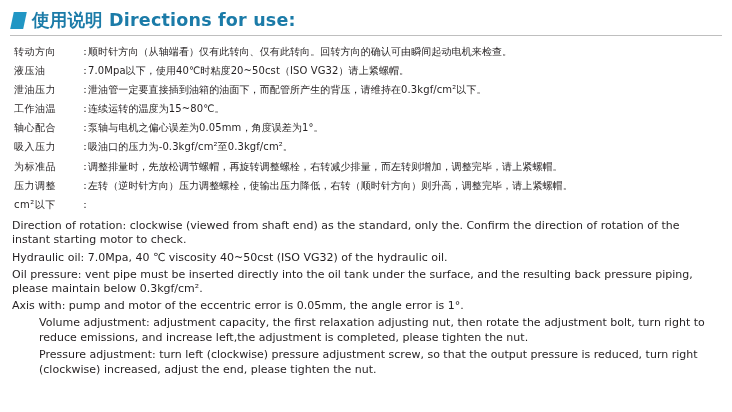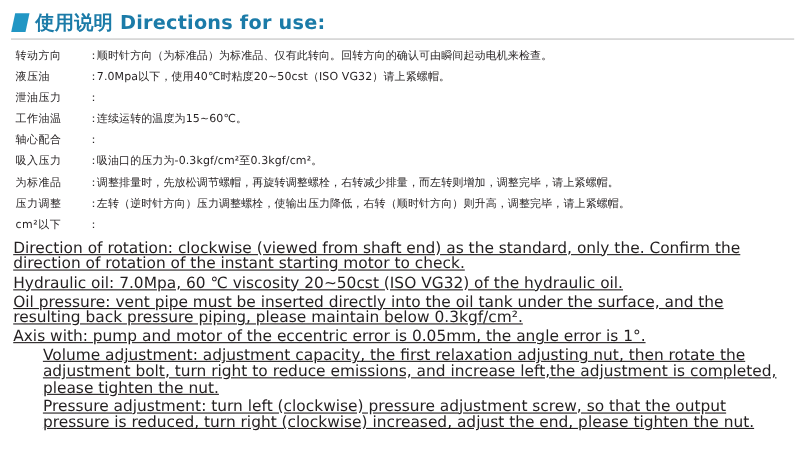--- a/index.html
+++ b/index.html
@@ -76,25 +76,24 @@
   .cn-text {
     flex: 1 1 auto;
     letter-spacing: 0.1px;
   }
 
   
   .en-block {
     padding: 4px 6px 0 2px;
   }
   .en-p {
-    font-size: 14px;
+    font-size: 11px;
     line-height: 14.6px;
     margin: 0 0 2.5px 0;
     color: #231f20;
-    text-decoration: underline;
   }
   .en-p.hang {
     padding-left: 27px;
   }
 </style>
 </head>
 <body>
 
 <div class="page">
 
@@ -102,43 +101,45 @@
     <span class="header-mark"></span>
     <span class="header-title">使用说明 Directions for use:</span>
   </div>
   <div class="header-rule"></div>
 
   <div class="cn-block">
 
     <div class="cn-row">
       <span class="cn-label">转动方向</span>
       <span class="cn-colon">：</span>
-      <span class="cn-text">顺时针方向（为标准品）为标准品、仅有此转向。回转方向的确认可由瞬间起动电机来检查。</span>
+      <span class="cn-text">顺时针方向（从轴端看）仅有此转向、仅有此转向。回转方向的确认可由瞬间起动电机来检查。</span>
     </div>
 
     <div class="cn-row">
       <span class="cn-label">液压油</span>
       <span class="cn-colon">：</span>
       <span class="cn-text">7.0Mpa以下，使用40℃时粘度20~50cst（ISO VG32）请上紧螺帽。</span>
     </div>
 
     <div class="cn-row">
       <span class="cn-label">泄油压力</span>
       <span class="cn-colon">：</span>
+      <span class="cn-text">泄油管一定要直接插到油箱的油面下，而配管所产生的背压，请维持在0.3kgf/cm²以下。</span>
     </div>
 
     <div class="cn-row">
       <span class="cn-label">工作油温</span>
       <span class="cn-colon">：</span>
-      <span class="cn-text">连续运转的温度为15~60℃。</span>
+      <span class="cn-text">连续运转的温度为15~80℃。</span>
     </div>
 
     <div class="cn-row">
       <span class="cn-label">轴心配合</span>
       <span class="cn-colon">：</span>
+      <span class="cn-text">泵轴与电机之偏心误差为0.05mm，角度误差为1°。</span>
     </div>
 
     <div class="cn-row">
       <span class="cn-label">吸入压力</span>
       <span class="cn-colon">：</span>
       <span class="cn-text">吸油口的压力为-0.3kgf/cm²至0.3kgf/cm²。</span>
     </div>
 
     <div class="cn-row">
       <span class="cn-label">为标准品</span>
@@ -154,21 +155,21 @@
 
     <div class="cn-row">
       <span class="cn-label">cm²以下</span>
       <span class="cn-colon">：</span>
     </div>
 
   </div>
 
   <div class="en-block">
     <p class="en-p">Direction of rotation: clockwise (viewed from shaft end) as the standard, only the. Confirm the direction of rotation of  the instant starting motor to check.</p>
-    <p class="en-p">Hydraulic oil: 7.0Mpa, 60 ℃ viscosity 20~50cst (ISO VG32) of the hydraulic oil.</p>
+    <p class="en-p">Hydraulic oil: 7.0Mpa, 40 ℃ viscosity 40~50cst (ISO VG32) of the hydraulic oil.</p>
     <p class="en-p">Oil pressure: vent pipe must be inserted directly into the oil tank under the surface, and the resulting back pressure piping, please maintain below 0.3kgf/cm².</p>
     <p class="en-p">Axis with: pump and motor of the eccentric error is 0.05mm, the angle error is 1°.</p>
     <p class="en-p hang">Volume adjustment: adjustment capacity, the first relaxation adjusting nut, then rotate the adjustment bolt, turn right to reduce emissions, and increase left,the adjustment is completed, please tighten the nut.</p>
     <p class="en-p hang">Pressure adjustment: turn left (clockwise) pressure adjustment screw, so that the output pressure is reduced, turn right (clockwise) increased, adjust the end, please tighten the nut.</p>
 
   </div>
 
 </div>
 
 </body></html>

